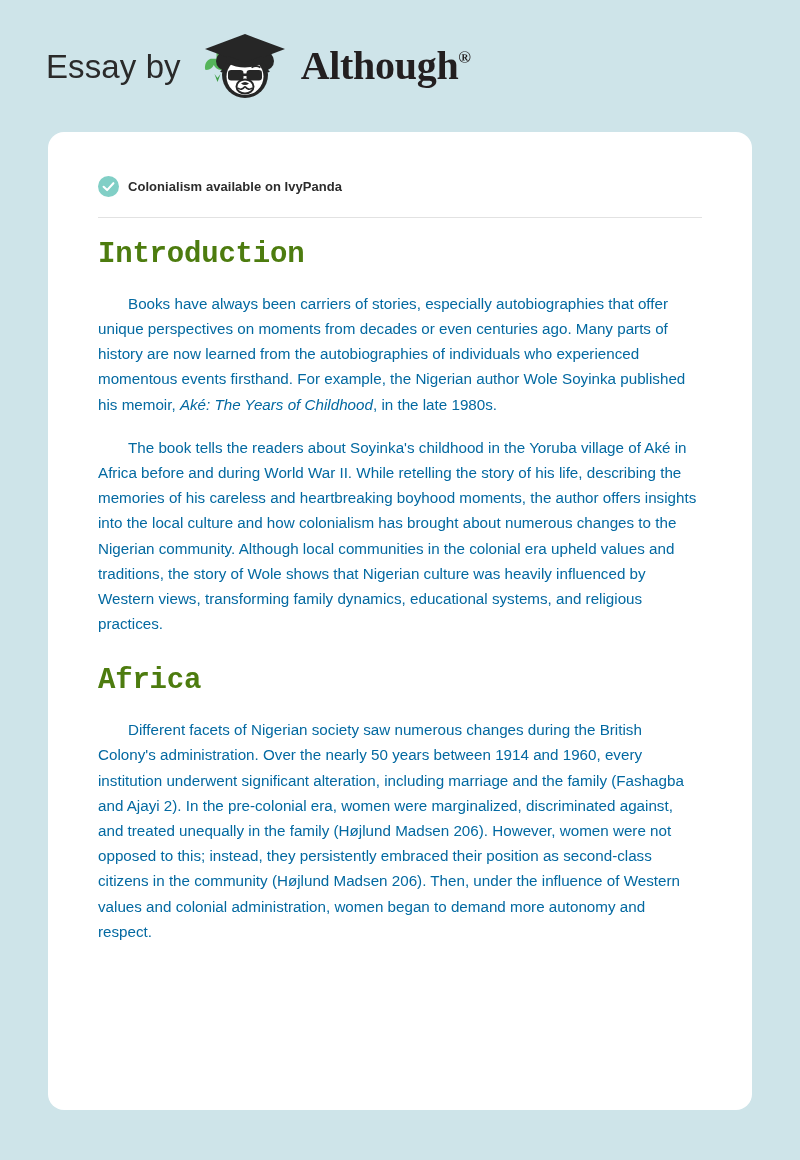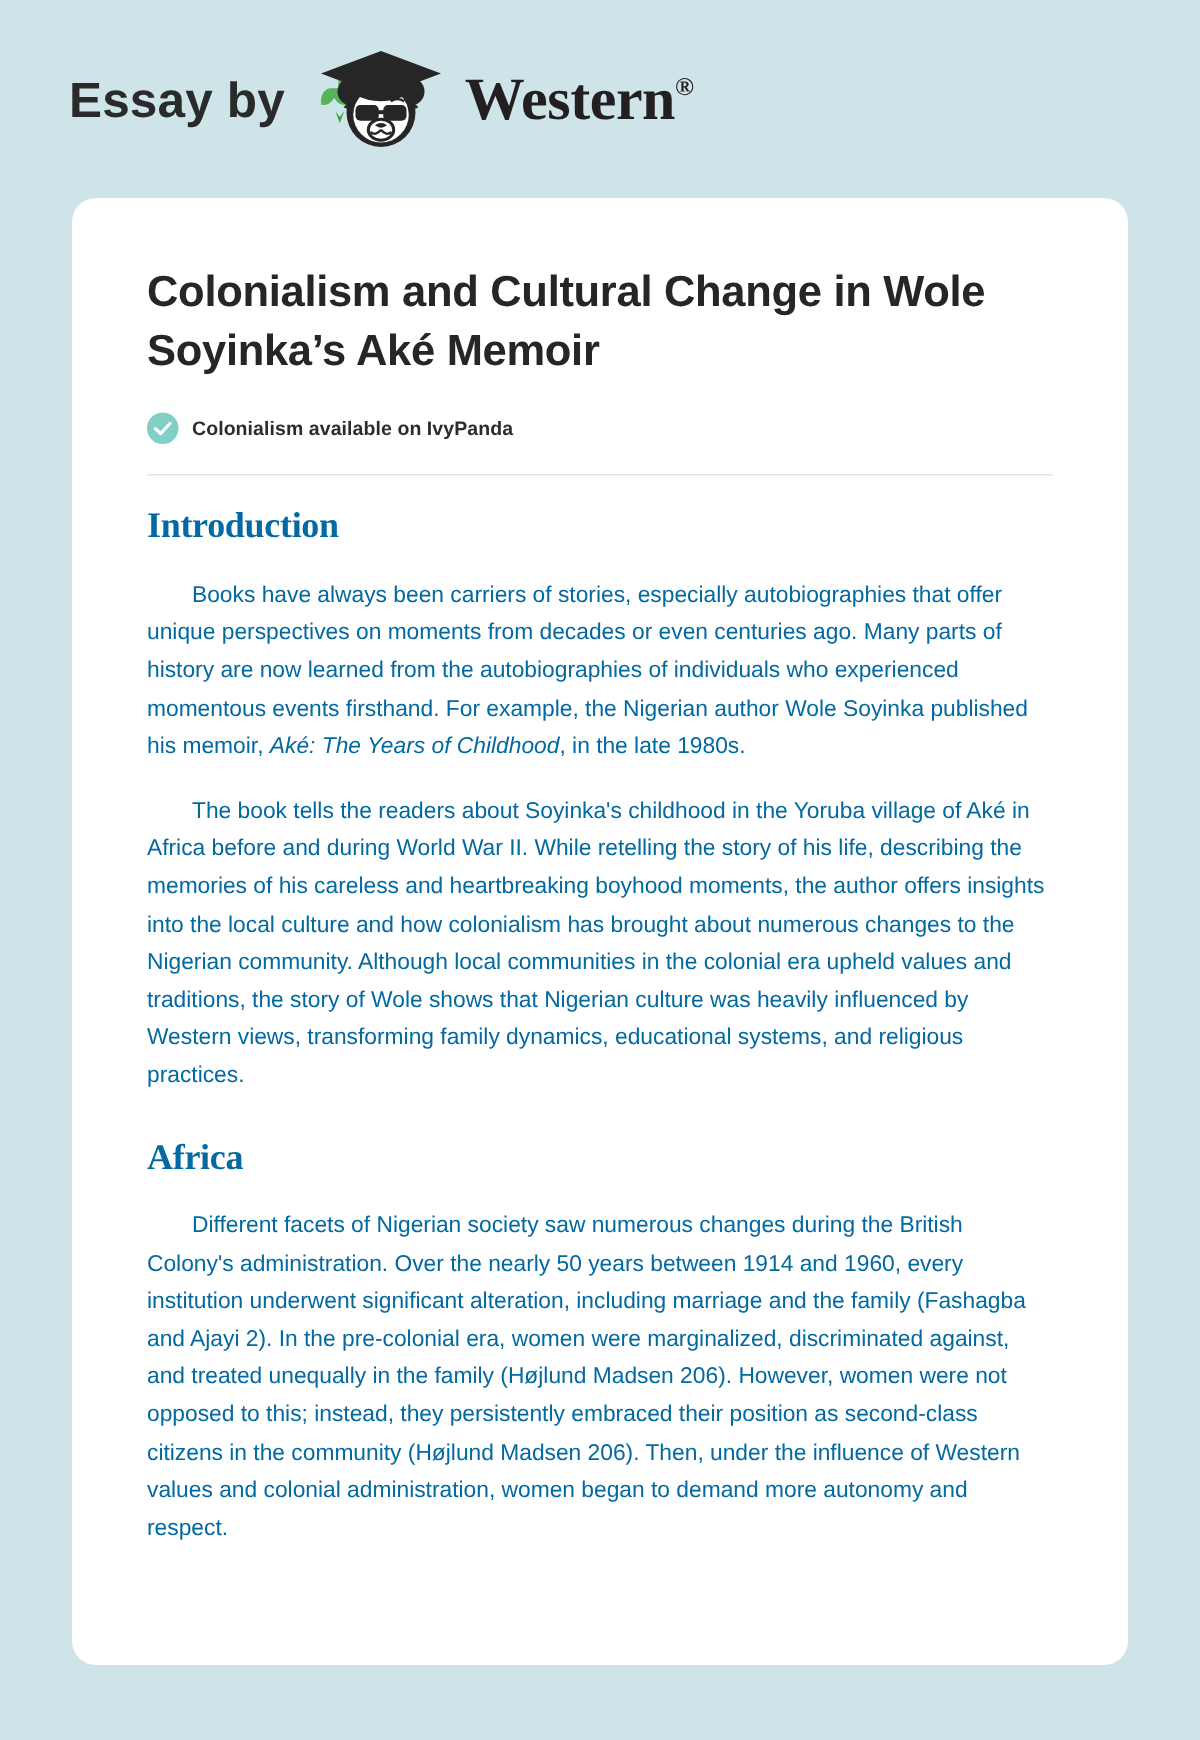--- a/index.html
+++ b/index.html
@@ -24,21 +24,21 @@
     padding-left: 46px;
   }
   .brand-inner {
     display: flex;
     align-items: center;
     gap: 10px;
   }
   .brand-essay-by {
     font-family: "Liberation Sans", sans-serif;
     font-size: 33px;
-    font-weight: 700;
+    font-weight: 400;
     color: #2a2a2a;
     letter-spacing: 0.1px;
     line-height: 1;
     text-align: center;
   }
   .brand-logo-mark {
     width: 96px;
     height: 72px;
     flex: 0 0 auto;
     display: block;
@@ -115,24 +115,24 @@
   }
 
   .rule {
     height: 1px;
     background: #e2e2e2;
     margin: 0 25px 20px 25px;
     border: 0;
   }
 
   .section-heading {
-    font-family: Liberation Serif, serif;
-    font-size: 24px;
-    font-weight: 700;
-    color: #0369a1;
+    font-family: Liberation Mono, monospace;
+    font-size: 29px;
+    font-weight: 700;
+    color: #4d7c0f;
     margin: 0 0 18px 0;
     padding: 0 25px;
     line-height: 1.2;
     letter-spacing: -0.2px;
   }
   .section-heading.spaced-above {
     margin-top: 28px;
   }
 
   .body-paragraph {
@@ -180,29 +180,28 @@
         <path d="M44 53.5 q4 -3 8 0 q-4 3.2 -8 0 z" fill="#262626"></path>
         <path d="M48 56.5 q-3.5 4.5 -7 1.5" stroke="#262626" stroke-width="1.6" fill="none"></path>
         <path d="M48 56.5 q3.5 4.5 7 1.5" stroke="#262626" stroke-width="1.6" fill="none"></path>
 
         <path d="M48 4 L88 19 L48 34 L8 19 Z" fill="#262626"></path>
         <path d="M30 25.5 L30 33 q18 9 36 0 L66 25.5 L48 32.5 Z" fill="#262626"></path>
       </svg>
     </span>
 
     <span class="brand-wordmark">
-      <span>Western</span><span class="brand-reg">®</span>
+      <span>Although</span><span class="brand-reg">®</span>
     </span>
   </div>
 </header>
 
 <main class="paper-card">
   <div class="card-inner">
 
-    <h1 class="doc-title">Colonialism and Cultural Change in Wole Soyinka’s Aké Memoir</h1>
 
     <div class="exclusive-badge">
       <span class="check-circle">
         <svg viewBox="0 0 21 21" width="21" height="21" aria-hidden="true">
           <path d="M5.6 10.8 L9.1 14.1 L15.4 7.2" stroke="#ffffff" stroke-width="2.1" fill="none" stroke-linecap="round" stroke-linejoin="round"></path>
         </svg>
       </span>
       <span class="exclusive-text">Colonialism available on IvyPanda</span>
     </div>
 

